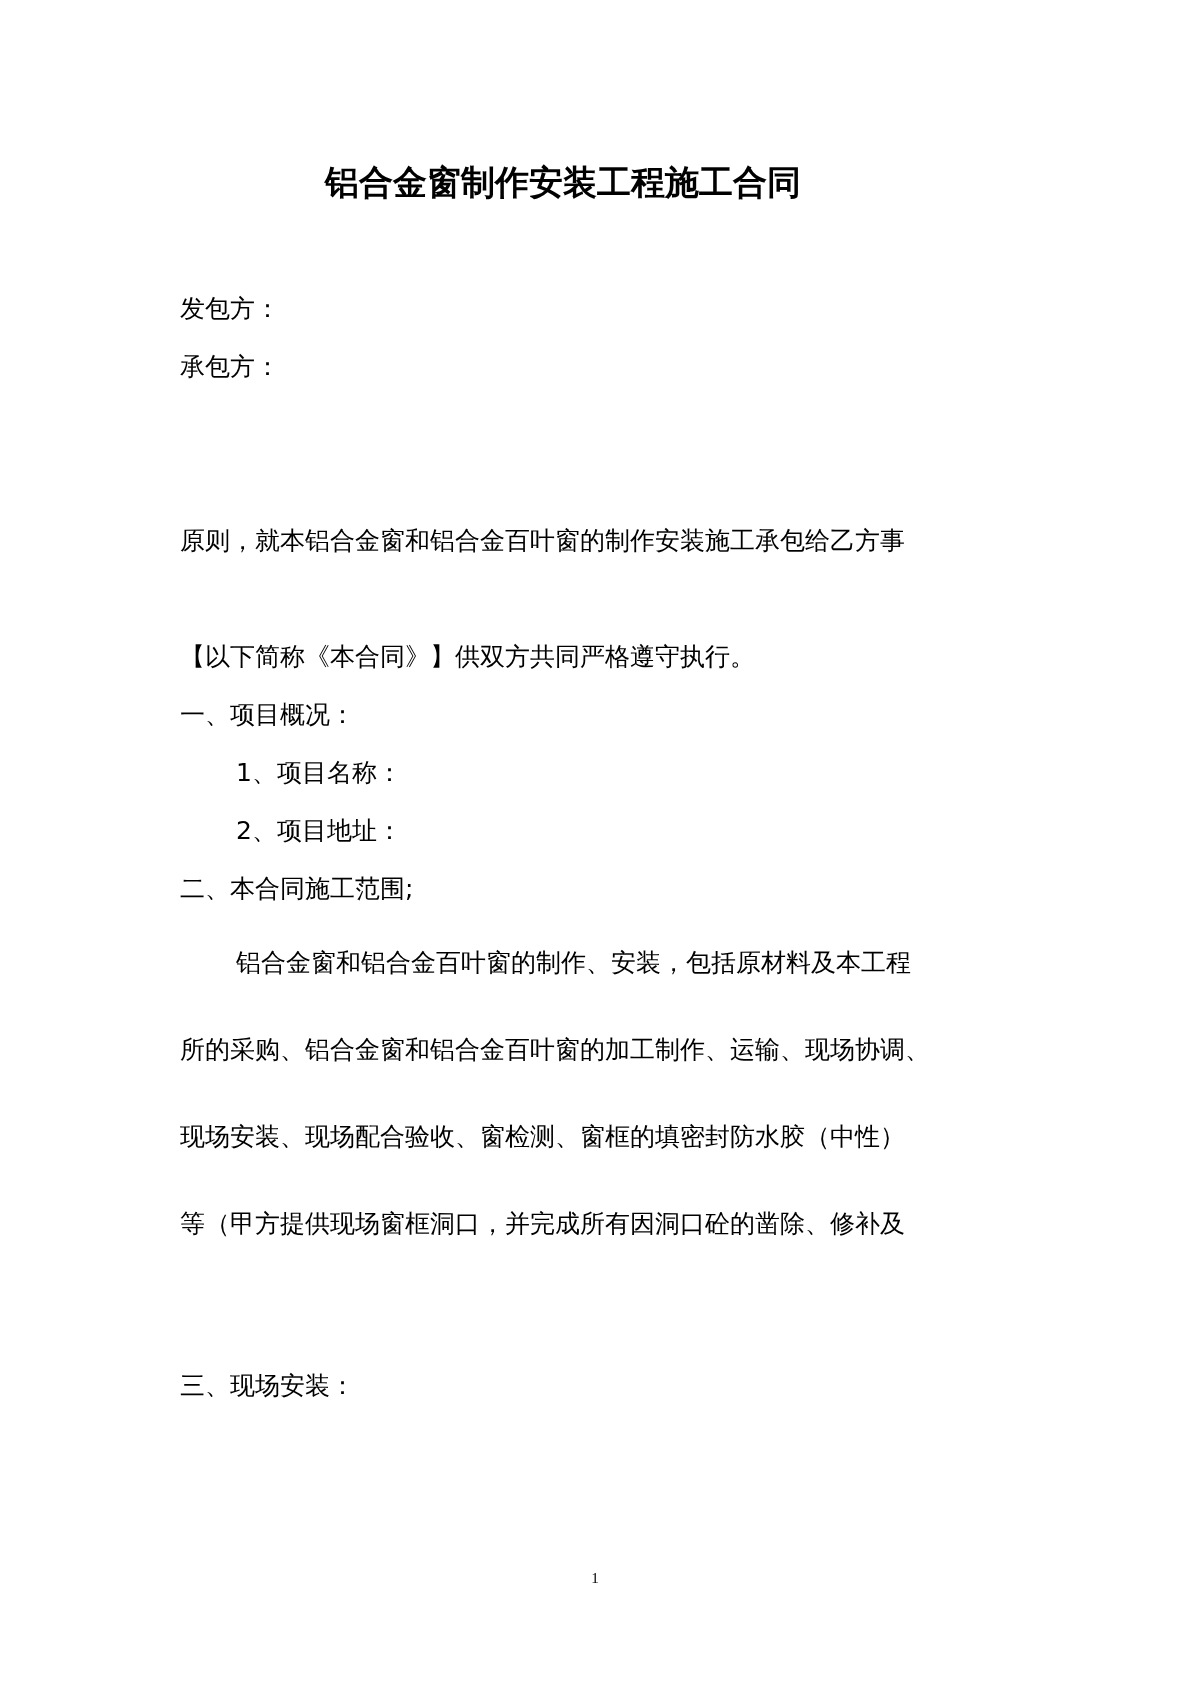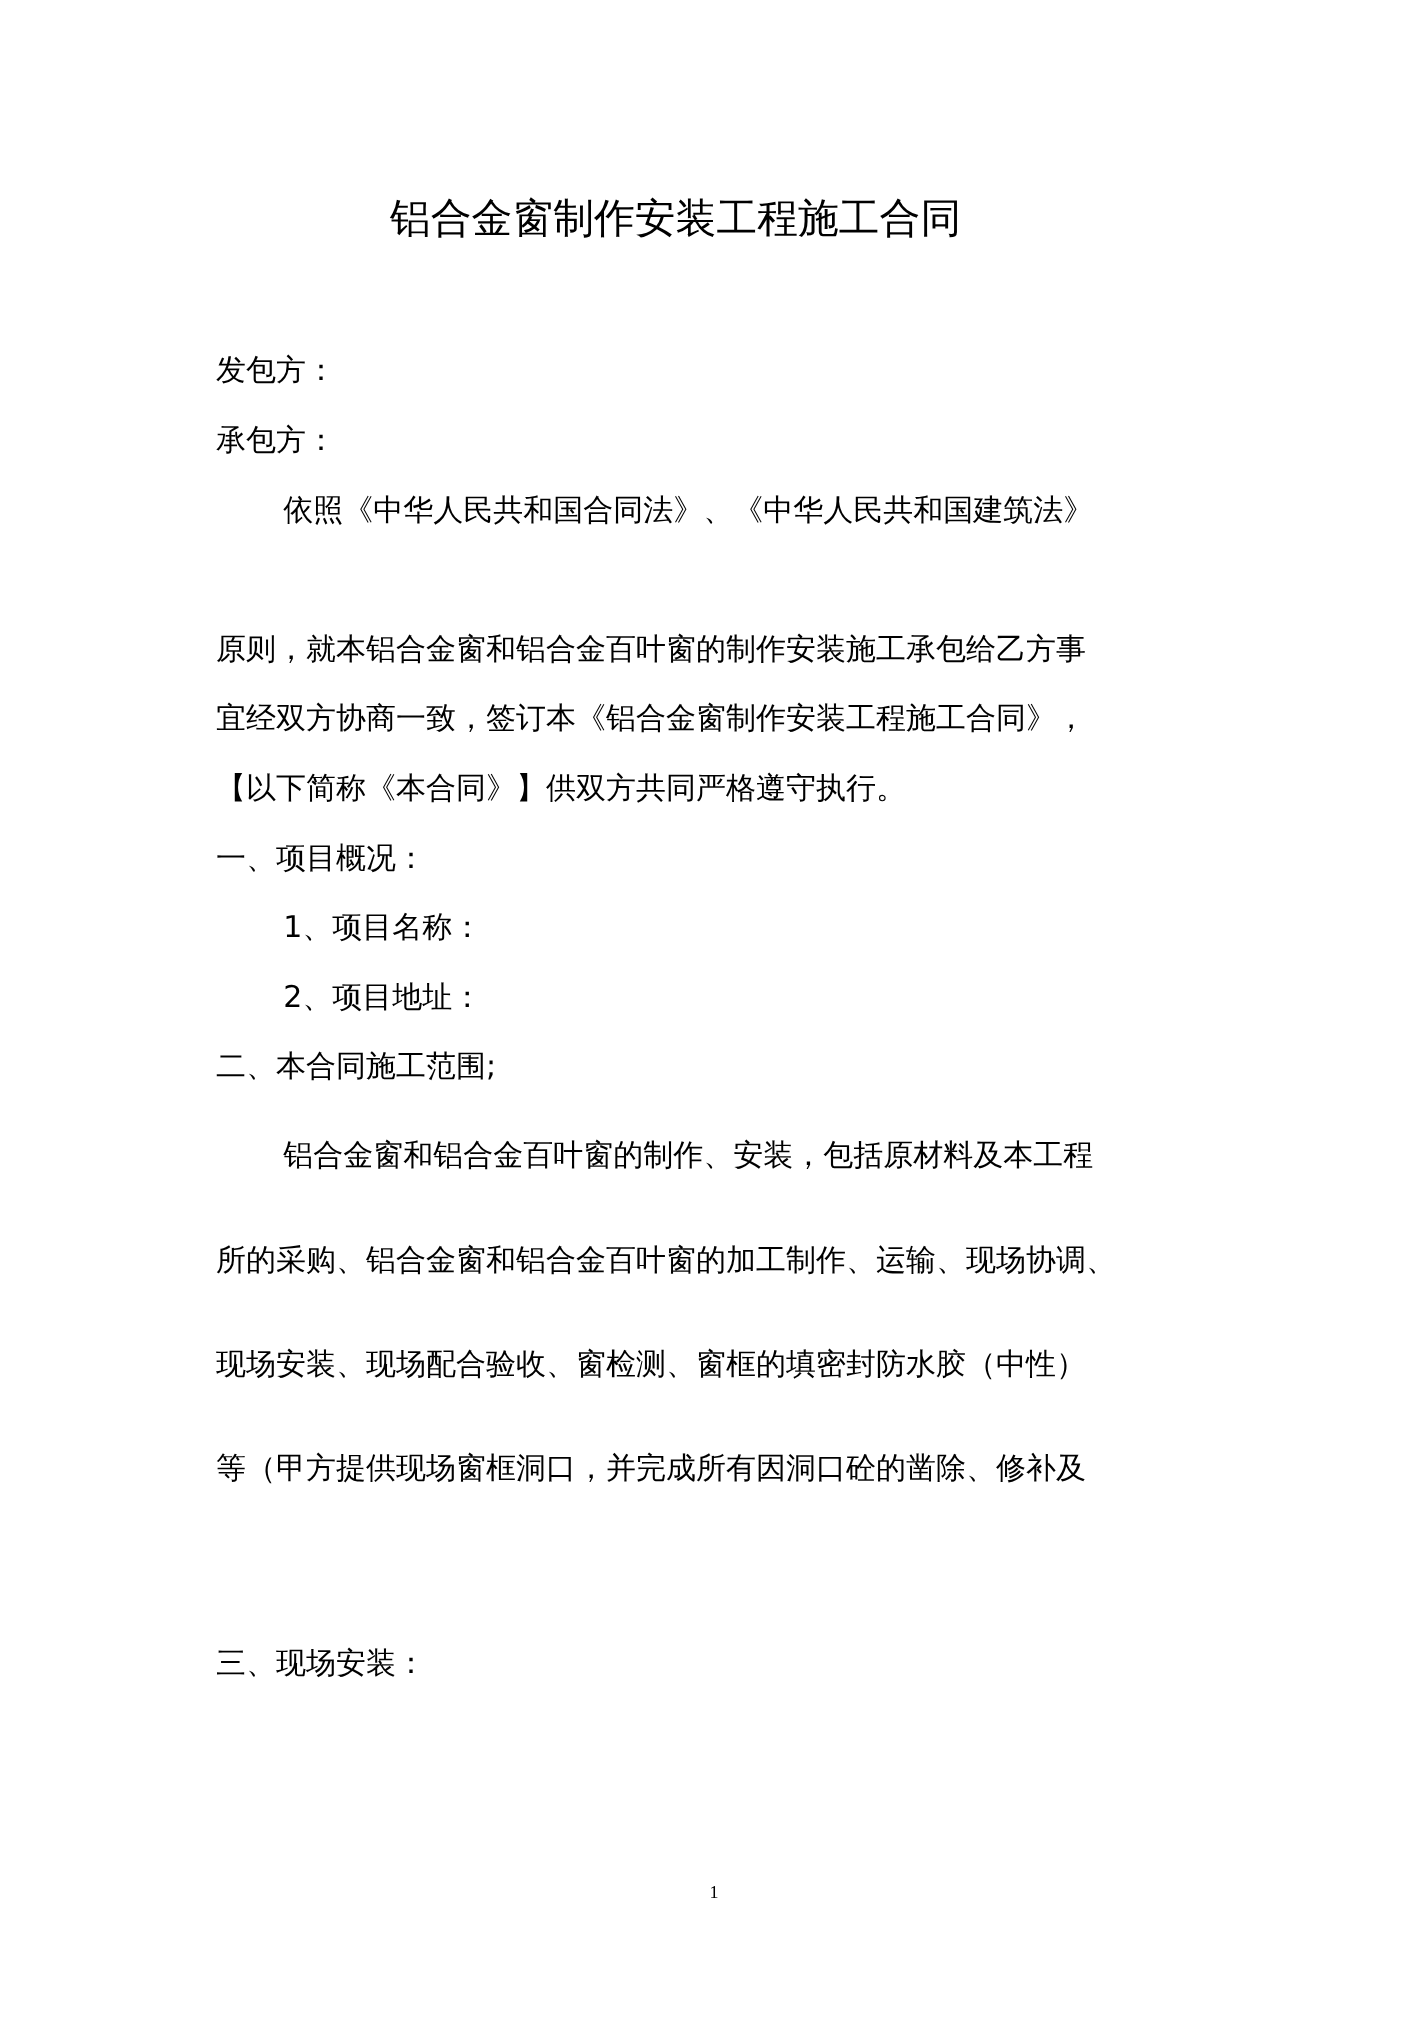--- a/index.html
+++ b/index.html
@@ -1,38 +1,36 @@
 <!DOCTYPE html>
 <html><head>
 <meta charset="utf-8">
 <style>
   html, body { margin: 0; padding: 0; background: #ffffff; }
   body { width: 1190px; height: 1683px; position: relative; overflow: hidden;
          font-family: "DejaVu Sans", "Liberation Sans", sans-serif; color: #000; }
   .page { position: absolute; left: 0; top: 0; width: 1190px; height: 1683px; }
   .title { position: absolute; left: 0; width: 1126px; top: 160px; text-align: center;
-           font-size: 34px; font-weight: normal; letter-spacing: 0px; line-height: 44px; }
+           font-size: 34px; font-weight: bold; letter-spacing: 0px; line-height: 44px; }
   .line { position: absolute; left: 180px; font-size: 25px; line-height: 34px; white-space: nowrap; }
   .bold { font-weight: normal; }
   .indent { left: 236px; }
   .page-num { position: absolute; left: 0; width: 1190px; top: 1570px; text-align: center;
               font-family: "Liberation Serif", serif; font-size: 15px; }
 </style>
 </head>
 <body>
 
 <div class="page">
   <div class="title">铝合金窗制作安装工程施工合同</div>
 
   <div class="line bold" style="top:292px">发包方：</div>
   <div class="line bold" style="top:350px">承包方：</div>
 
-  <div class="line indent" style="top:408px">依照《中华人民共和国合同法》、《中华人民共和国建筑法》</div>
   <div class="line" style="top:524px">原则，就本铝合金窗和铝合金百叶窗的制作安装施工承包给乙方事</div>
-  <div class="line" style="top:582px">宜经双方协商一致，签订本《铝合金窗制作安装工程施工合同》，</div>
   <div class="line" style="top:640px">【以下简称《本合同》】供双方共同严格遵守执行。</div>
 
   <div class="line bold" style="top:698px">一、项目概况：</div>
   <div class="line indent" style="top:756px">1、项目名称：</div>
   <div class="line indent" style="top:814px">2、项目地址：</div>
 
   <div class="line bold" style="top:872px">二、本合同施工范围;</div>
   <div class="line indent" style="top:946px">铝合金窗和铝合金百叶窗的制作、安装，包括原材料及本工程</div>
   <div class="line" style="top:1033px">所的采购、铝合金窗和铝合金百叶窗的加工制作、运输、现场协调、</div>
   <div class="line" style="top:1120px">现场安装、现场配合验收、窗检测、窗框的填密封防水胶（中性）</div>

